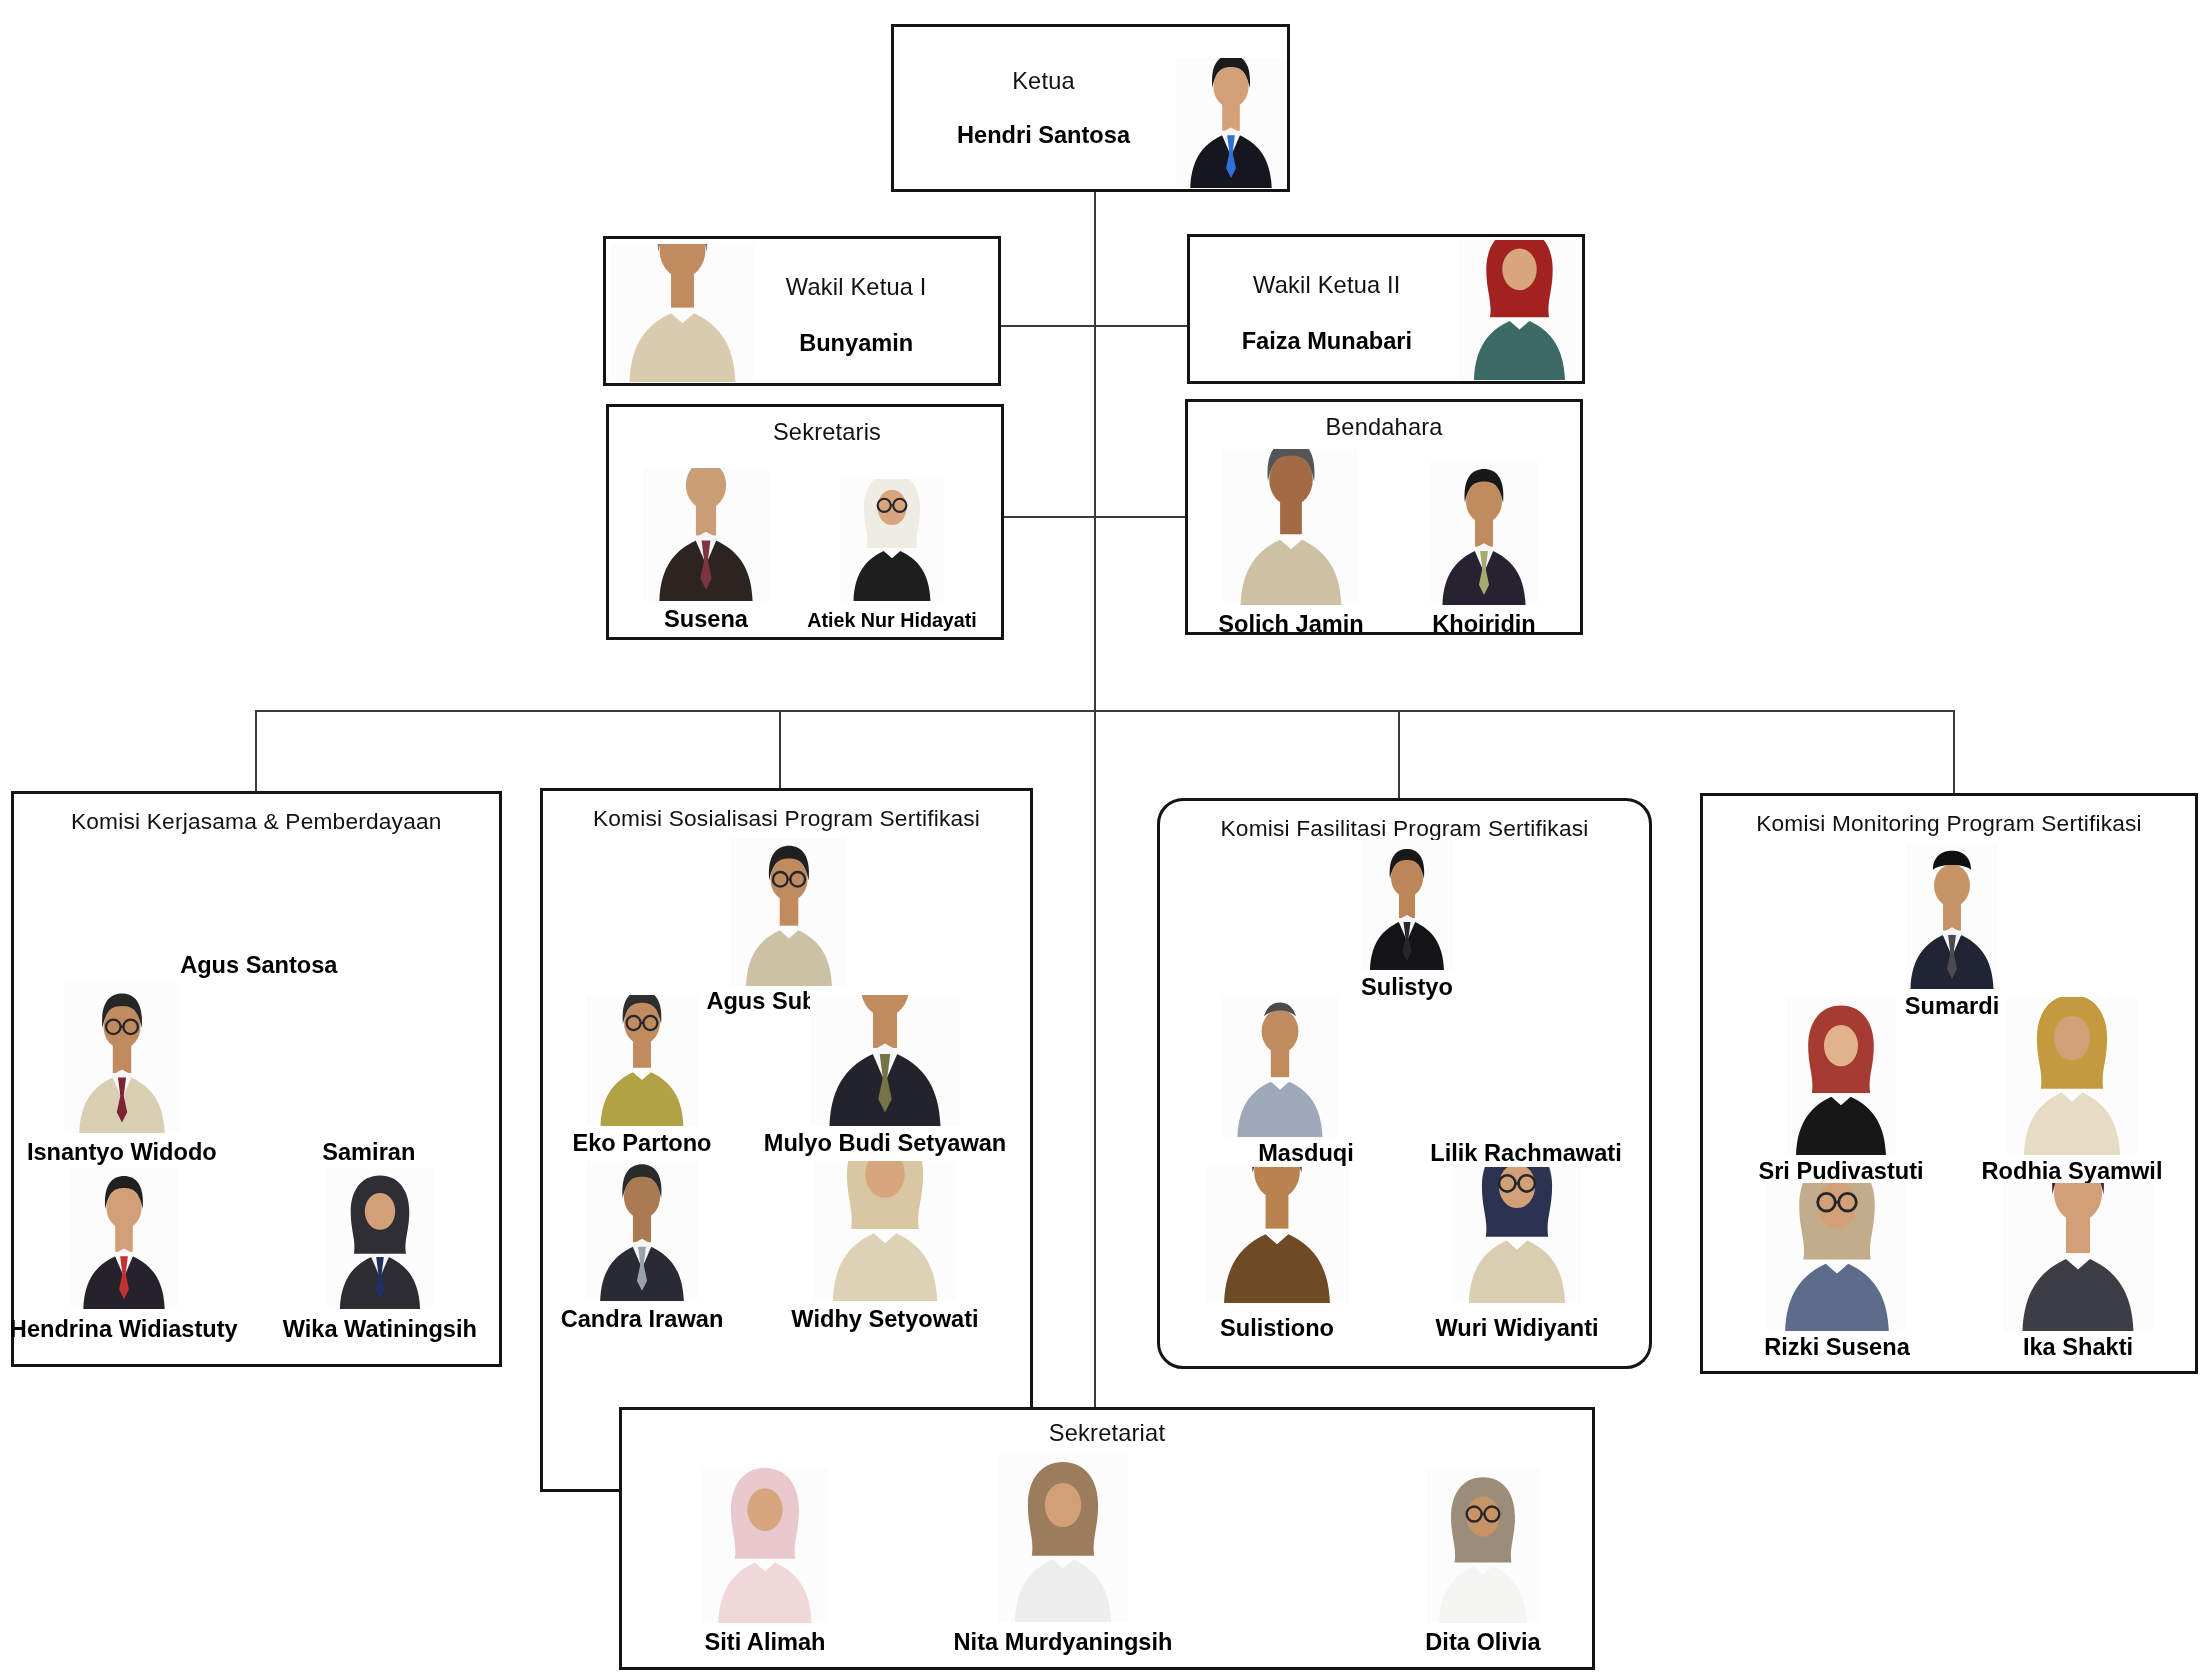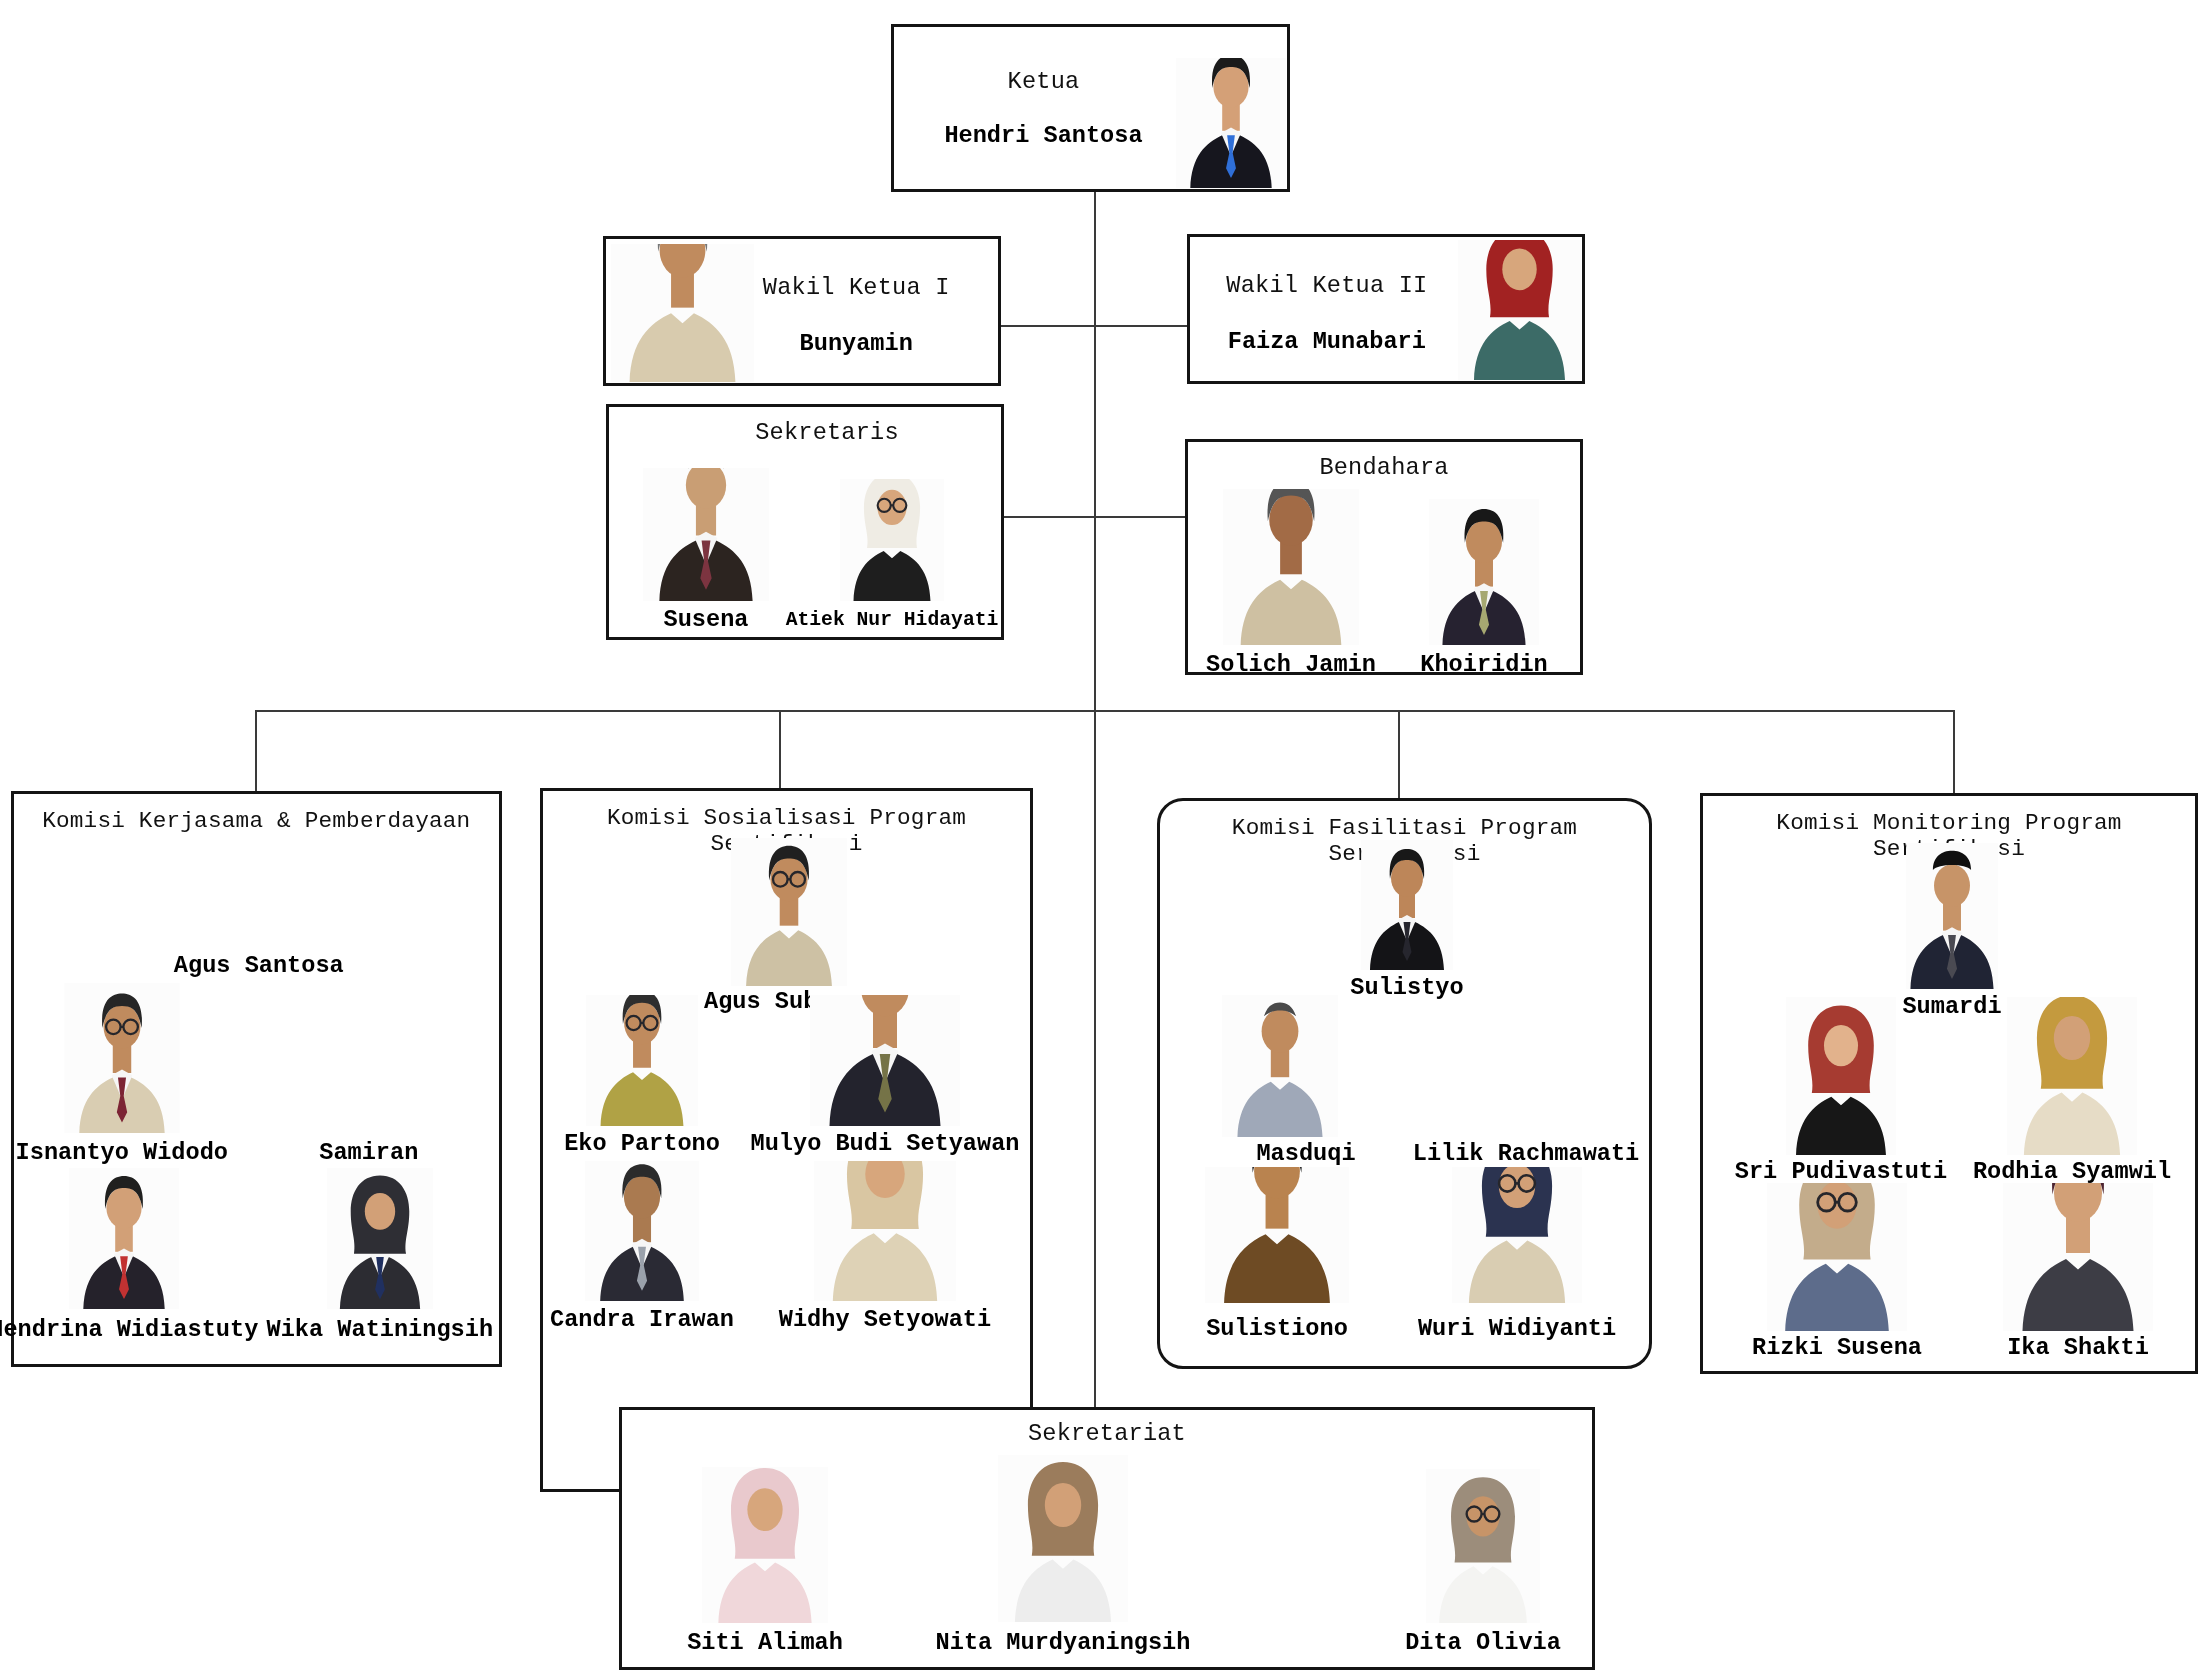--- a/index.html
+++ b/index.html
@@ -1,21 +1,21 @@
 <!DOCTYPE html>
 <html style="--line: #3a3a3a; --box_border: #141414; --text: #111111; --background: #ffffff;"><head>
 <meta charset="utf-8">
 <style>
   :root{
     --line:#3a3a3a; --box_border:#141414; --text:#111111; --background:#ffffff;
   }
   html,body{margin:0;padding:0;background:var(--background);}
   body{font-family:"Liberation Sans", sans-serif;color:var(--text);}
   .stage{position:relative;width:2204px;height:1677px;background:var(--background);overflow:hidden;}
-  .box{position:absolute;background:#fff;border:3px solid var(--box_border);box-sizing:border-box;font-family:Liberation Mono, monospace;}
+  .box{position:absolute;background:#fff;border:3px solid var(--box_border);box-sizing:border-box;}
   .btitle{position:absolute;text-align:center;font-size:23.6px;font-weight:400;color:var(--text);letter-spacing:0.2px;}
   .bname{position:absolute;text-align:center;font-size:23.6px;font-weight:700;color:#000;}
   .pname{position:absolute;transform:translateX(-50%);white-space:nowrap;font-size:23.6px;font-weight:700;color:#000;}
   .photo{position:absolute;overflow:hidden;background:#fcfcfc;}
   .cxc{transform:translateX(-50%);}
   .hline,.vline{position:absolute;background:var(--line);}
   .hline{height:2px;}
   .vline{width:2px;}
 </style>
 </head>
@@ -90,21 +90,21 @@
           <ellipse cx="50" cy="40" rx="14" ry="17" fill="#d7a67c"></ellipse>
           <g fill="none" stroke="#26262b" stroke-width="2">
             <circle cx="42.5" cy="38" r="6.3"></circle>
             <circle cx="57.5" cy="38" r="6.3"></circle>
             <path d="M48.8 38 h2.4"></path>
           </g>
         </svg></div>
     <div class="pname" style="left:283px;top:202px;font-size:19.7px;">Atiek Nur Hidayati</div>
   </div>
 
-  <div class="box" style="left:1185px;top:399px;width:398px;height:236px;margin-top:40px;">
+  <div class="box" style="left:1185px;top:399px;width:398px;height:236px;">
     <div class="btitle" style="top:11.8px;left:0;right:0;">Bendahara</div>
     <div class="photo cxc" style="left:103px;top:47px;width:136px;height:156px;"><svg viewBox="0 0 100 130" width="100%" height="100%" preserveAspectRatio="xMidYMax slice" xmlns="http://www.w3.org/2000/svg">
           <rect width="100" height="130" fill="#fcfcfc"></rect>
           <rect x="42" y="50" width="16" height="28" fill="#a26b46"></rect>
           <path d="M13 130 C14 101 27 89 42 82 L50 89 L58 82 C73 89 86 101 87 130 Z" fill="#cec0a2"></path>
           <ellipse cx="50" cy="38" rx="16" ry="19" fill="#a26b46"></ellipse>
           <path d="M33 39 C31 16 40 9 50 9 C60 9 69 16 67 39 C64 24 59 20 50 20 C41 20 36 24 33 39 Z" fill="#555555"></path>
         </svg></div>
     <div class="pname" style="left:103px;top:209px;">Solich Jamin</div>
     <div class="photo cxc" style="left:296px;top:57px;width:110px;height:146px;"><svg viewBox="0 0 100 130" width="100%" height="100%" preserveAspectRatio="xMidYMax slice" xmlns="http://www.w3.org/2000/svg">

